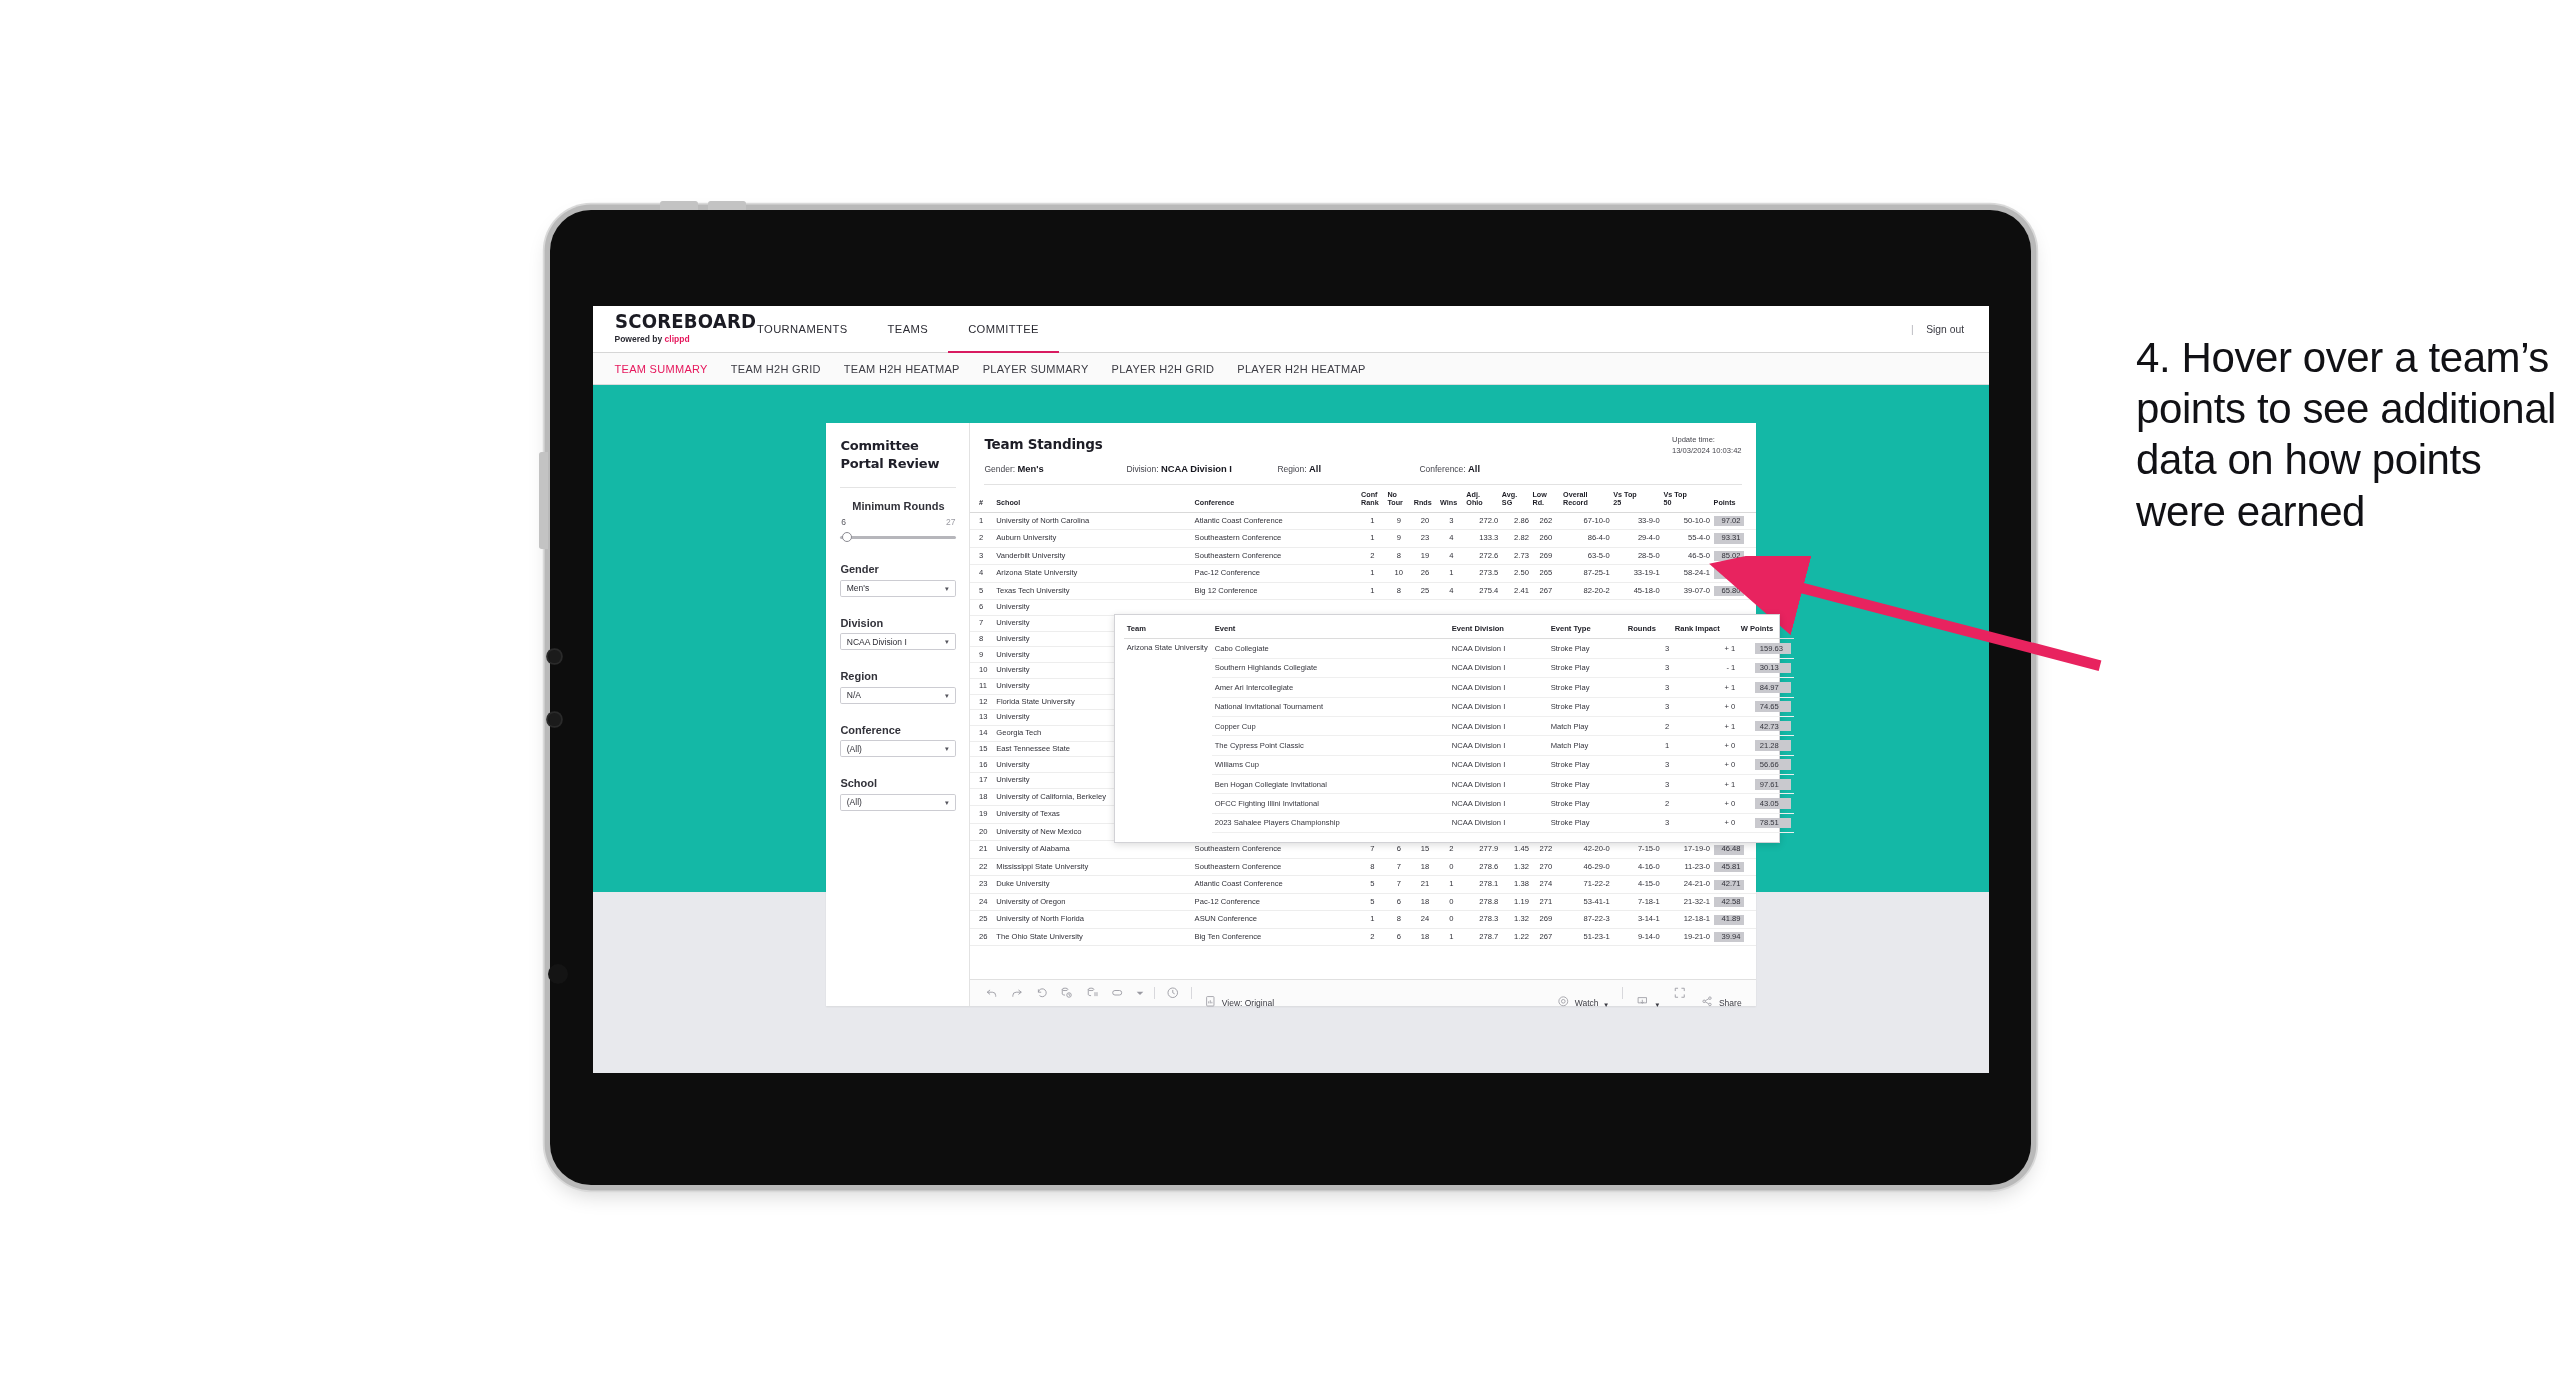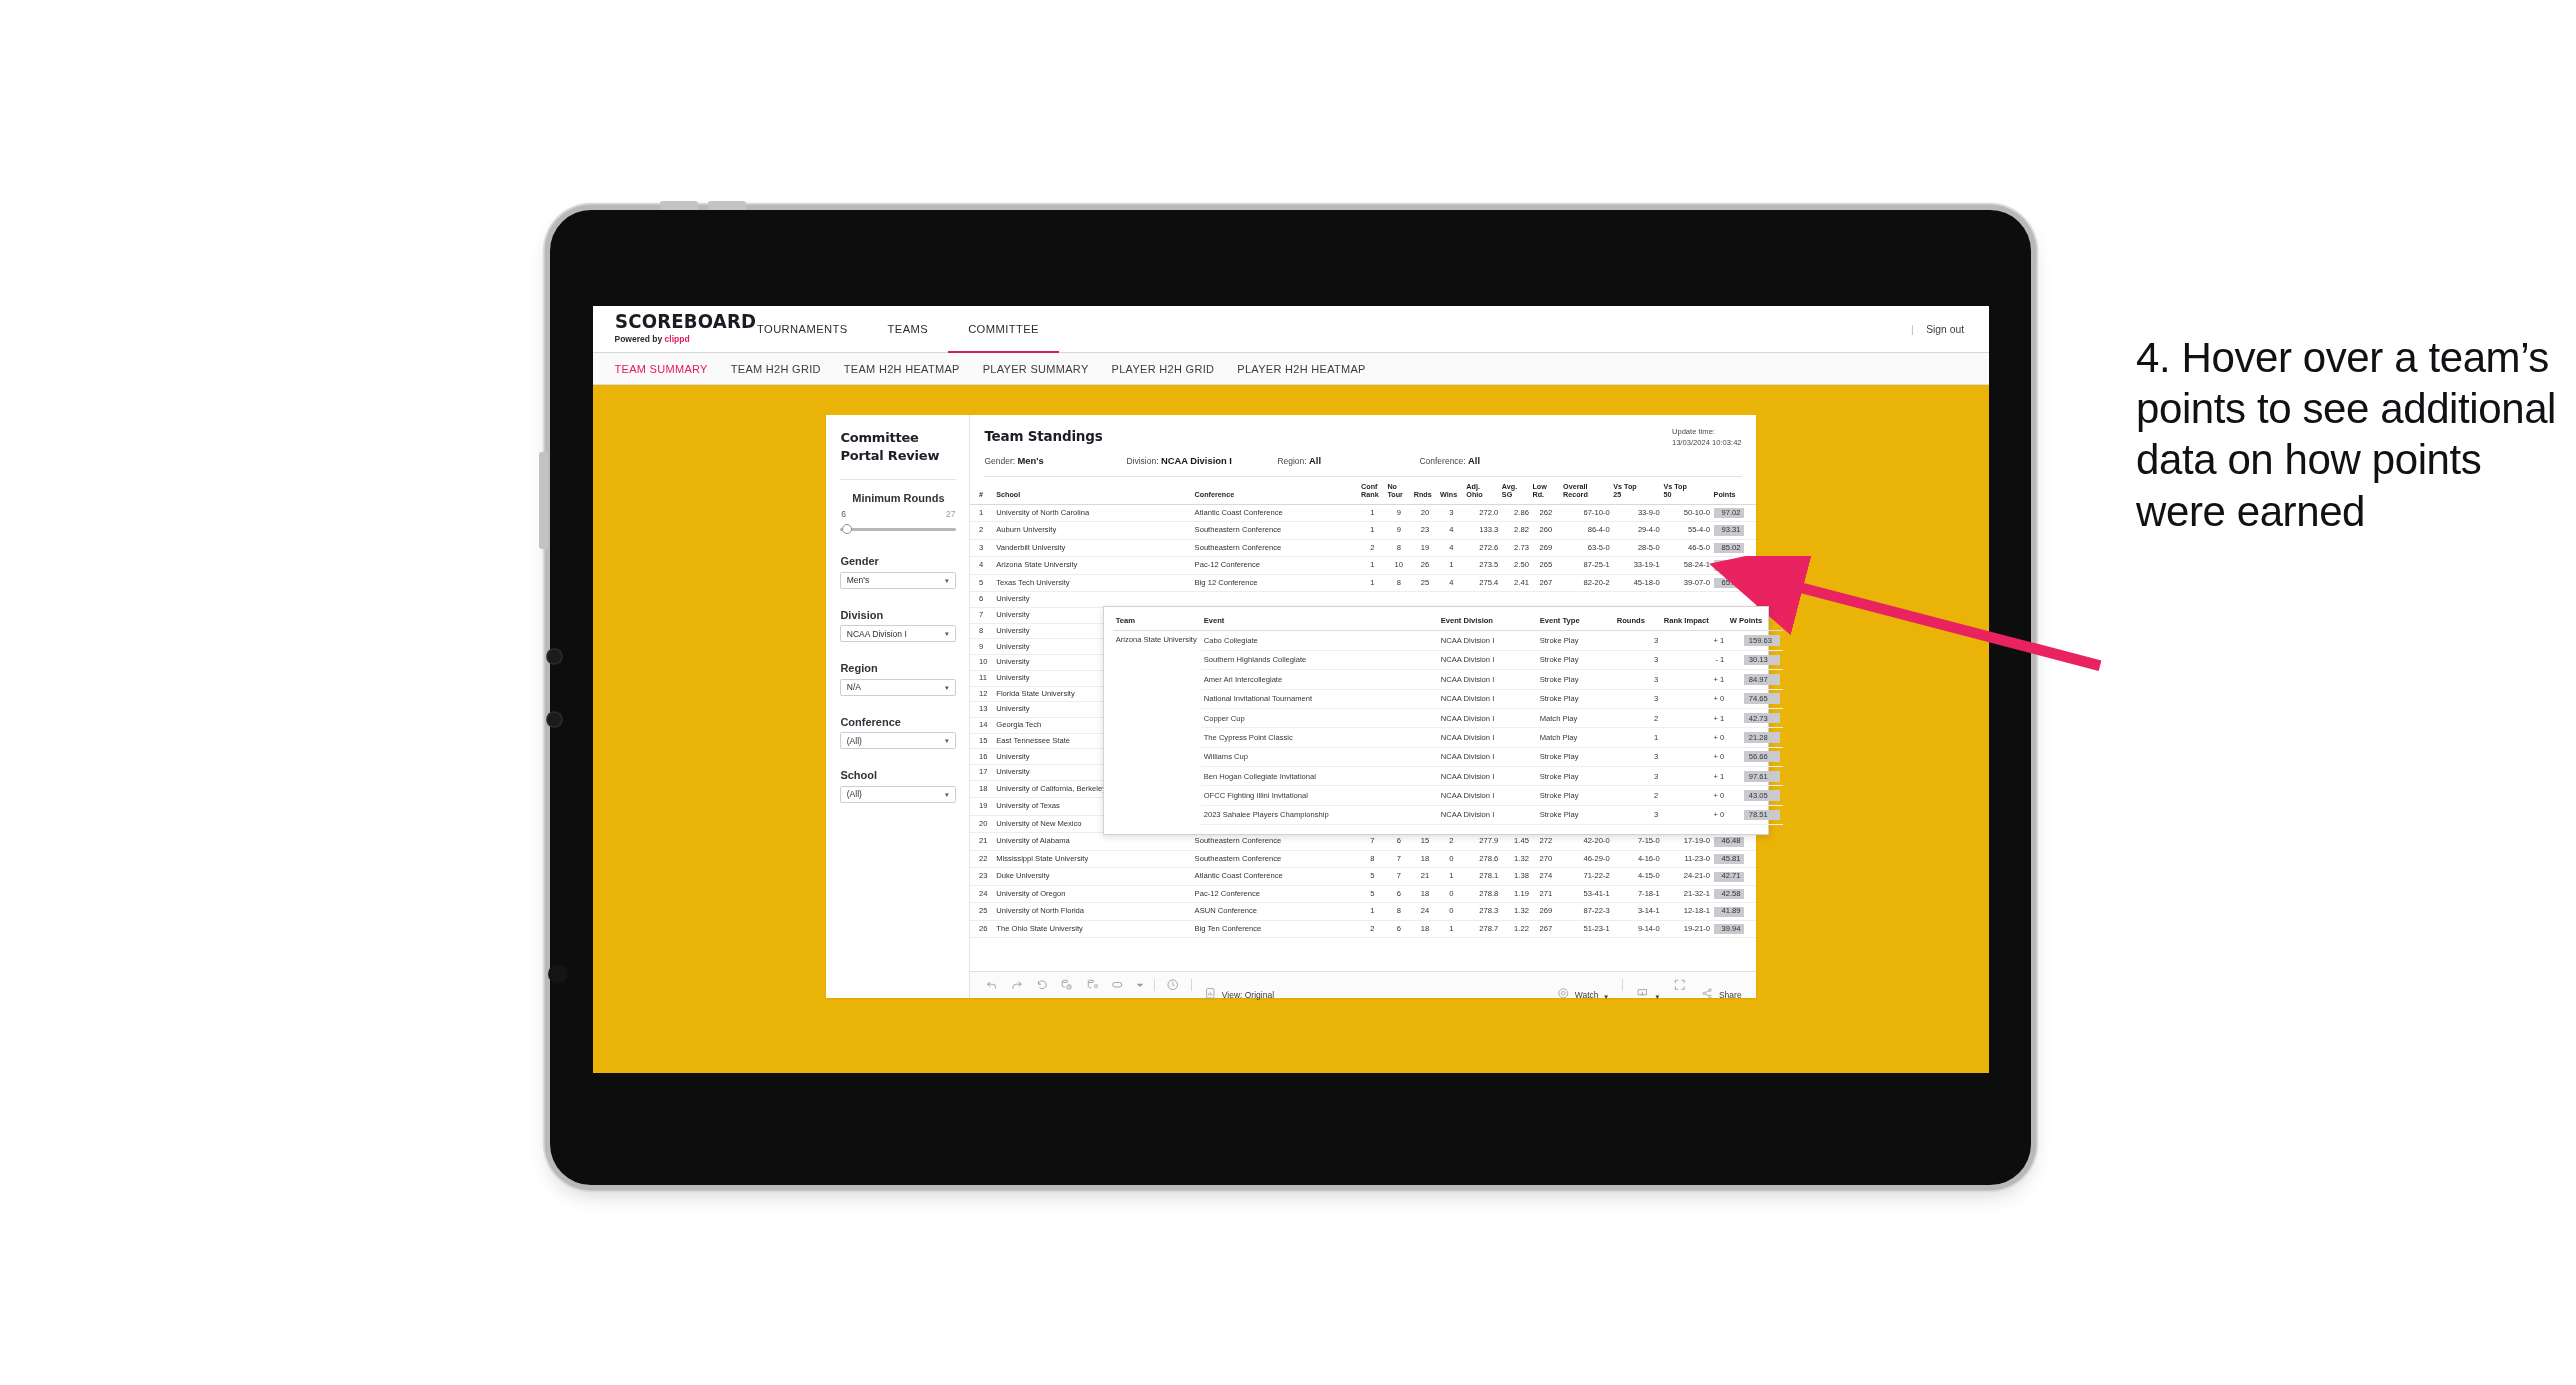--- a/index.html
+++ b/index.html
@@ -61,21 +61,21 @@
 
   
   .subnav {
     height: 32px; background:#fafafa; border-bottom:0.9px solid #dcdcdc;
     display:flex; align-items:center; padding-left: 21.5px; gap: 23px;
   }
   .subitem { font-size: 11px; letter-spacing:0.3px; color:#3b3b43; cursor:pointer; }
   .subitem.active { color:#e6175c; }
 
   
-  .canvas { position:relative; height: 688px; background:#eab308; padding-top: 30px; }
+  .canvas { position:relative; height: 507px; background:#14b8a6; padding-top: 38px; }
 
   .vizcard {
     margin: 0 auto; width: 930px; height: 583px; background:#ffffff;
     display:flex; box-shadow: 0 0.9px 1.8px rgba(0,0,0,.07);
     position:relative;
   }
 
   
   .side { width: 144px; border-right:0.9px solid #e2e2e2; padding: 14.4px 12.6px 0 14.4px; }
   .side h1 {
@@ -133,21 +133,21 @@
   .c-t25 { width:41px; text-align:right; }
   .c-t50 { width:41px; text-align:right; }
   .c-pts { width:36px; text-align:right; padding-right:12.6px !important; }
   th.c-rank, th.c-school, th.c-conf { text-align:left; }
   th.c-n, th.c-sc, th.c-sg, th.c-low, th.c-rec, th.c-t25, th.c-t50 { text-align:left; }
   th.c-pts { text-align:left; }
   .ptsbox { background:#c9c9ce; display:inline-block; padding: 0.9px 3.6px 0.9px 7.2px; min-width:30.5px; text-align:right; }
 
   
   .tooltip {
-    position:absolute; left:133px; top:191px; width:666px;
+    position:absolute; left:144px; top:191px; width:666px;
     background:#ffffff; border:0.9px solid #d2d2d6;
     box-shadow: 0 1.8px 7.2px rgba(0,0,0,.14); z-index:30; padding: 7.2px 9px 9px 9px;
   }
   table.ttbl { width:100%; border-collapse:collapse; table-layout:fixed; }
   table.ttbl th {
     font-size:7.6px; font-weight:700; color:#1e1e26; text-align:left;
     padding: 1.8px 2.7px 5.4px 2.7px; border-bottom:0.9px solid #dcdcdc;
   }
   table.ttbl td {
     font-size:7.6px; color:#35353d; padding: 3.8px 2.7px; border-bottom:0.9px solid #efefef;

